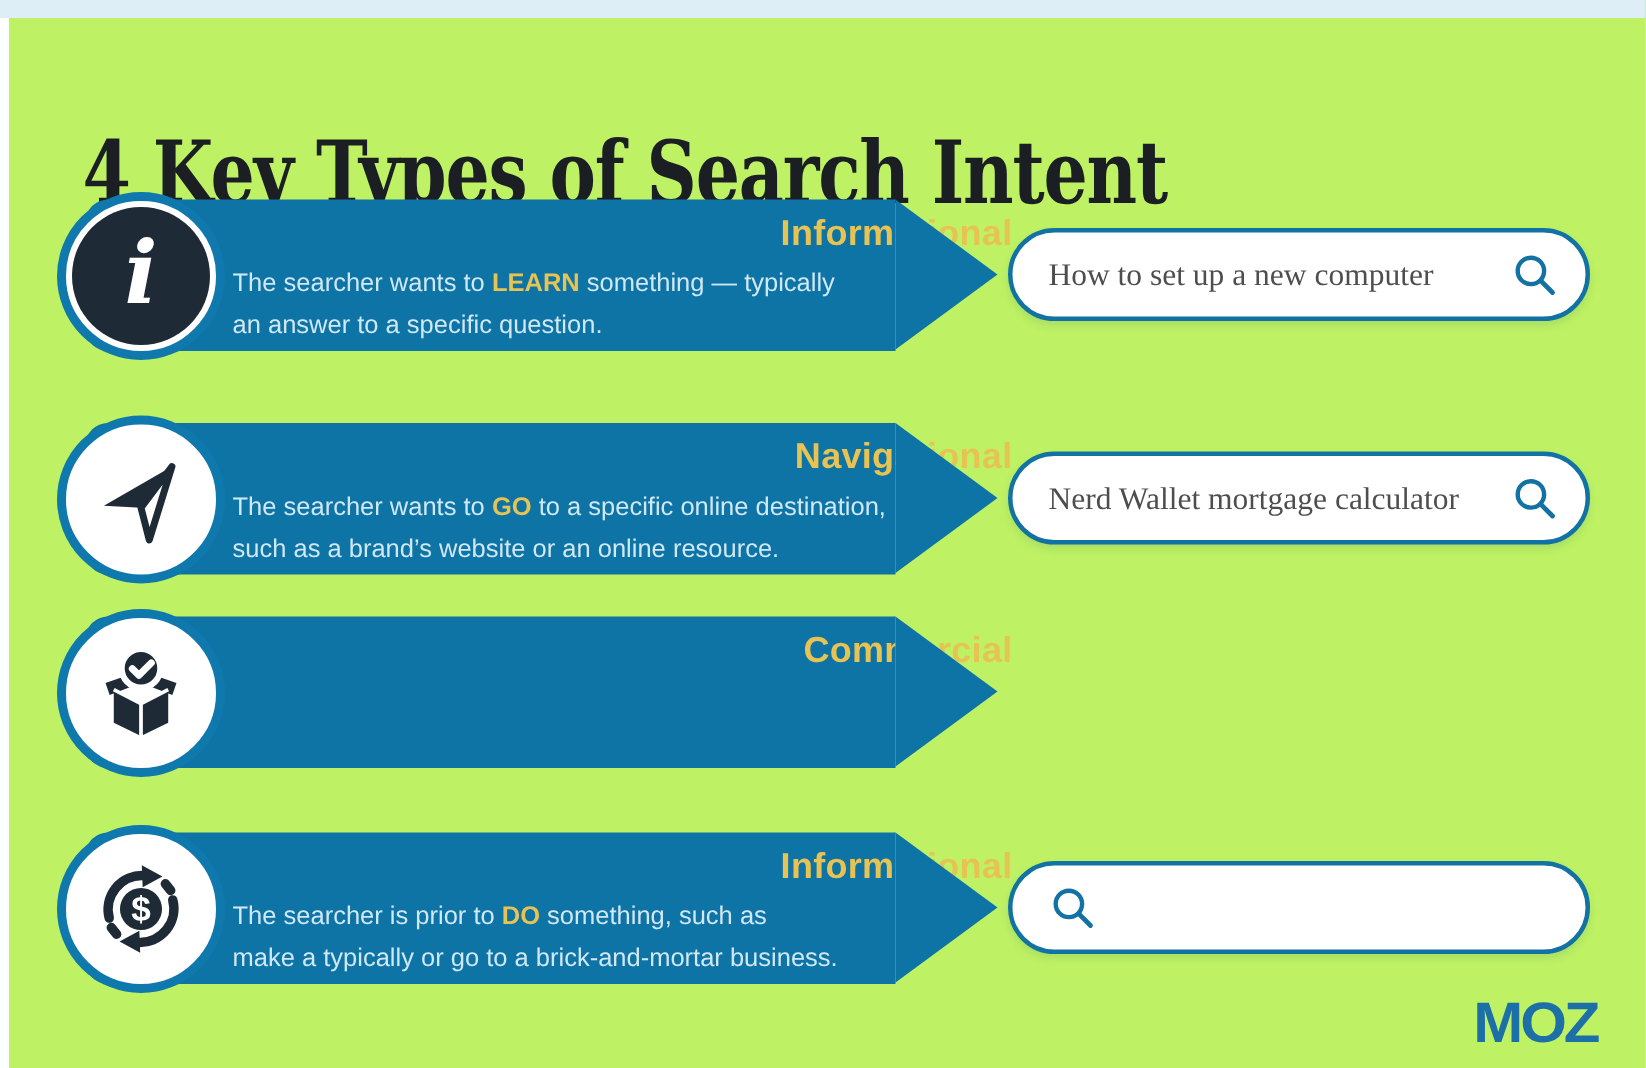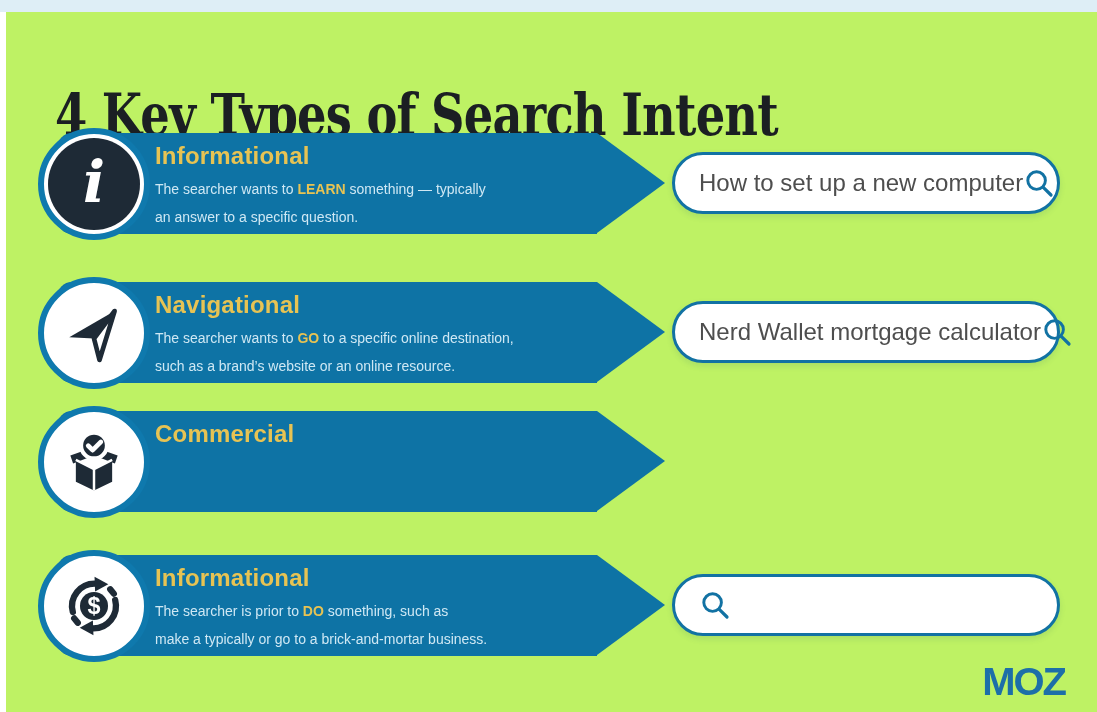--- a/index.html
+++ b/index.html
@@ -43,24 +43,25 @@
     border-bottom:50.5px solid transparent;
     border-left:68px solid #0e73a5;
   }
   .banner-text{
     position:absolute;left:98px;top:9px;width:520px;
   }
   .heading{
     font-size:24px;font-weight:bold;color:#e7c353;
     letter-spacing:0.2px;
     margin:0 0 5px 0;
+    text-align:right;
   }
   .desc{
     margin:0;
-    font-size:14px;line-height:28px;
+    font-size:17px;line-height:28px;
     color:#cfe8f4;
     white-space:pre-line;
   }
   .kw{color:#e7c353;font-weight:bold;}
   .badge{
     position:absolute;left:38px;top:-5px;
     width:100px;height:100px;
     border:6px solid #0f79ad;
     border-radius:50%;
     background:#ffffff;
@@ -84,22 +85,23 @@
     width:388px;height:62px;
     background:#ffffff;
     border:3px solid #1272a3;
     border-radius:34px;
     box-sizing:border-box;
     display:flex;align-items:center;justify-content:space-between;
     padding:0 18px 0 24px;
     box-shadow:0 3px 6px rgba(20,80,110,0.12);
   }
   .query{
-    font-size:24px;color:#4e4e4e;
+    font-size:21px;color:#4e4e4e;
     white-space:nowrap;
+    font-family:Liberation Serif, serif;
   }
   .moz{
     position:absolute;right:32px;top:648px;
     font-size:40px;font-weight:bold;
     letter-spacing:-2px;
     color:#1d6fa8;
     transform:scaleY(0.95);
   }
   svg{display:block;}
 </style>

